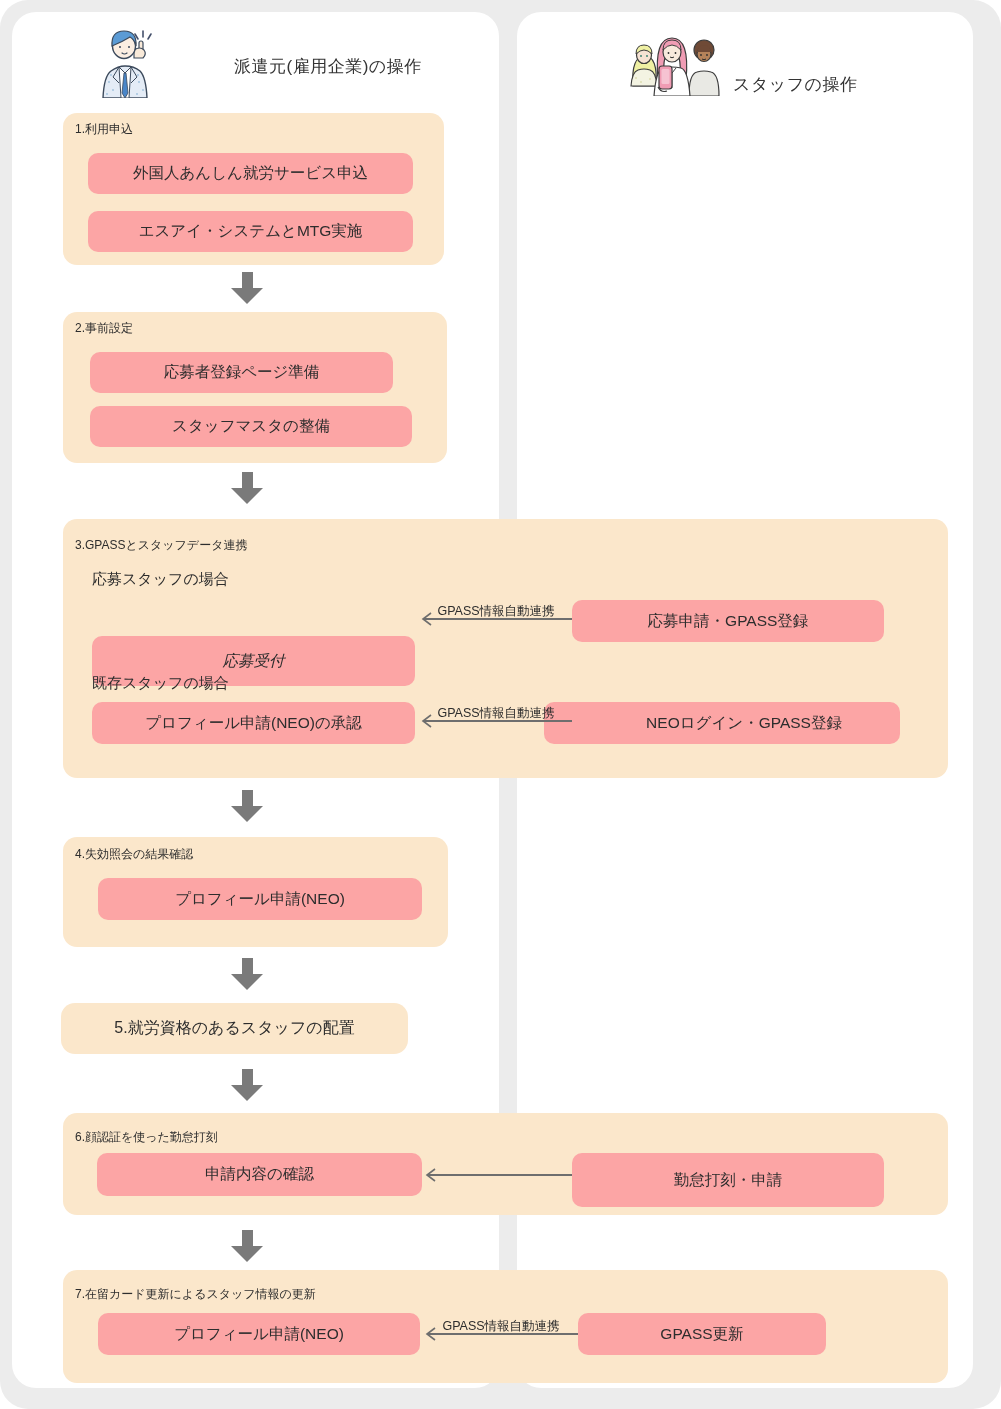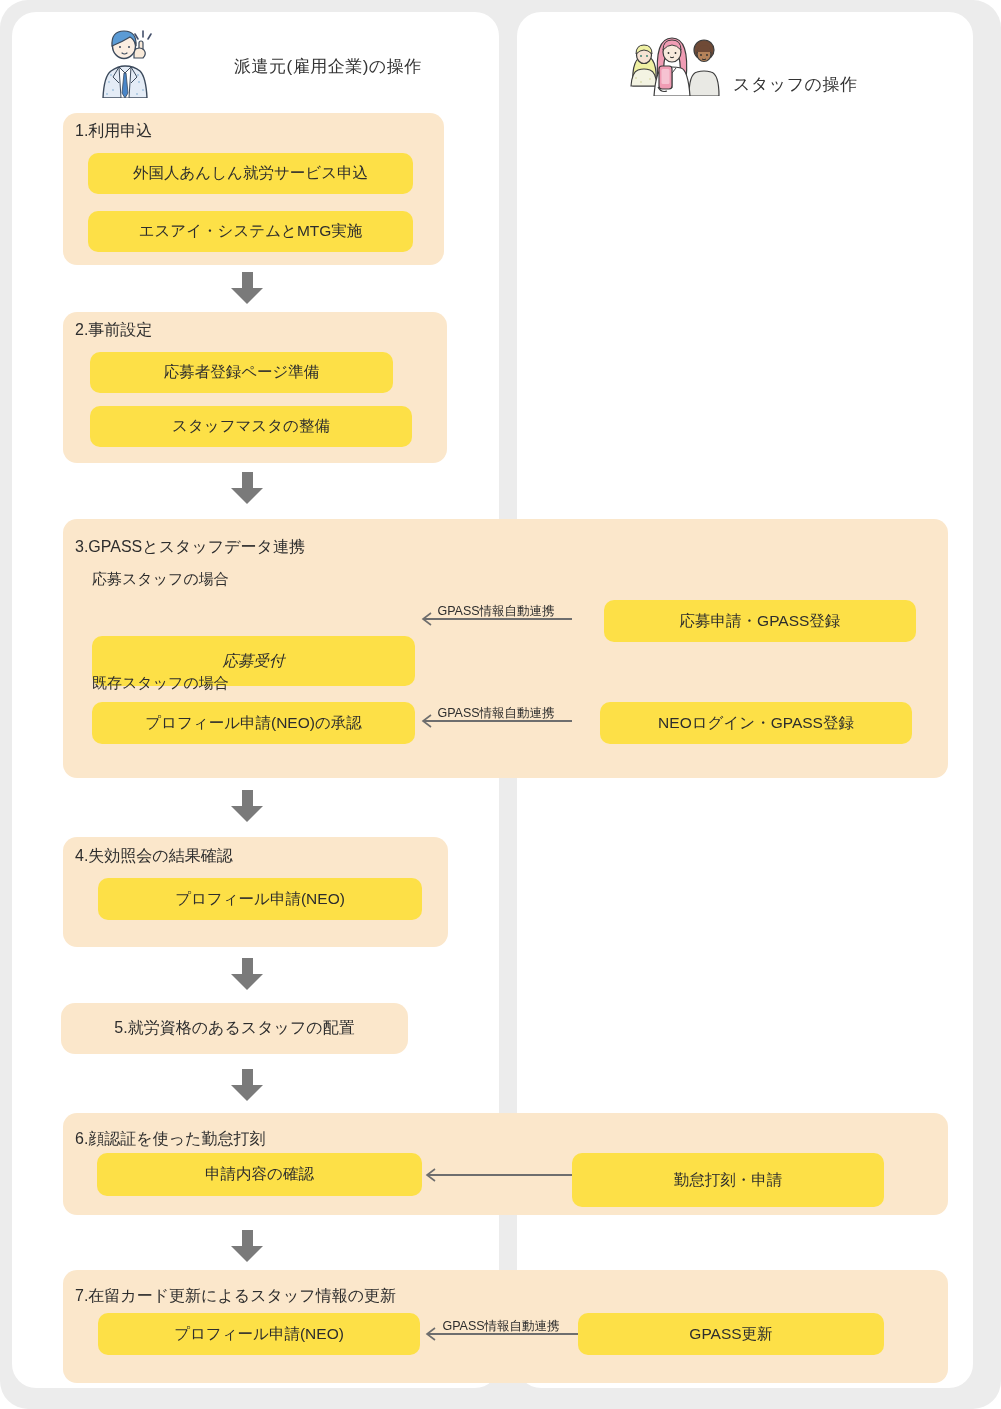--- a/index.html
+++ b/index.html
@@ -7,24 +7,24 @@
     position:relative;width:1001px;height:1409px;
     font-family:"Liberation Sans","DejaVu Sans",sans-serif;
     color:#2f2f2f;overflow:hidden;
   }
   .outer{position:absolute;left:0;top:0;width:1001px;height:1409px;background:#ececec;border-radius:28px;}
   .panel{position:absolute;top:12px;height:1376px;background:#ffffff;border-radius:24px;}
   .panel-left{left:12px;width:487px;}
   .panel-right{left:517px;width:456px;}
   .col-title{position:absolute;font-size:17px;color:#333333;letter-spacing:.5px;white-space:nowrap;}
   .step-card{position:absolute;background:#fbe7cb;border-radius:14px;}
-  .step-label{position:absolute;font-size:16px;color:#2d2d2d;white-space:nowrap;}
+  .step-label{position:absolute;font-size:12px;color:#2d2d2d;white-space:nowrap;}
   .sub-label{position:absolute;font-size:15px;color:#2d2d2d;white-space:nowrap;}
   .white-box{
-    position:absolute;background:#fde047;border-radius:10px;
+    position:absolute;background:#fca5a5;border-radius:10px;
     display:flex;align-items:center;justify-content:center;
     font-size:15.5px;color:#2d2d2d;white-space:nowrap;
   }
   .center-step-text{
     position:absolute;display:flex;align-items:center;justify-content:center;
     font-size:16px;color:#2d2d2d;white-space:nowrap;
   }
   .down-arrow{position:absolute;width:32px;}
   .down-arrow .shaft{width:11px;height:16px;background:#7a7a7a;margin:0 auto;}
   .down-arrow .head{width:0;height:0;border-left:16px solid transparent;border-right:16px solid transparent;border-top:16px solid #7a7a7a;}
@@ -143,32 +143,32 @@
   <div class="down-arrow" style="left:231px;top:472px;">
     <div class="shaft"></div>
       <div class="head"></div>
   </div>
 
   <div class="step-card" style="left:63px;top:519px;width:885px;height:259px;"></div>
   <div class="step-label" style="left:75px;top:537px;">3.GPASSとスタッフデータ連携</div>
 
   <div class="sub-label" style="left:92px;top:570px;">応募スタッフの場合</div>
   <div class="white-box" style="left:92px;top:636px;width:323px;height:50px;font-style:italic;">応募受付</div>
-  <div class="white-box" style="left:572px;top:600px;width:312px;height:42px;margin-left:32px;">応募申請・GPASS登録</div>
+  <div class="white-box" style="left:572px;top:600px;width:312px;height:42px;">応募申請・GPASS登録</div>
   <div class="h-arrow-label" style="left:420px;width:152px;top:603px;">GPASS情報自動連携</div>
   <div class="h-arrow" style="left:420px;top:611px;width:152px;">
     <svg width="152" height="16">
         <path d="M11 2 L3 8 L11 14" fill="none" stroke="#6e6e6e" stroke-width="1.6"></path>
         <line x1="3" y1="8" x2="152" y2="8" stroke="#6e6e6e" stroke-width="2"></line>
       </svg>
   </div>
 
   <div class="sub-label" style="left:92px;top:674px;">既存スタッフの場合</div>
   <div class="white-box" style="left:92px;top:702px;width:323px;height:42px;">プロフィール申請(NEO)の承認</div>
-  <div class="white-box" style="left:600px;top:702px;width:312px;height:42px;">NEOログイン・GPASS登録</div>
+  <div class="white-box" style="left:544px;top:702px;width:312px;height:42px;padding-left:44px;">NEOログイン・GPASS登録</div>
   <div class="h-arrow-label" style="left:420px;width:152px;top:705px;">GPASS情報自動連携</div>
   <div class="h-arrow" style="left:420px;top:713px;width:152px;">
     <svg width="152" height="16">
         <path d="M11 2 L3 8 L11 14" fill="none" stroke="#6e6e6e" stroke-width="1.6"></path>
         <line x1="3" y1="8" x2="152" y2="8" stroke="#6e6e6e" stroke-width="2"></line>
       </svg>
   </div>
 
   <div class="down-arrow" style="left:231px;top:790px;">
     <div class="shaft"></div>
@@ -203,21 +203,21 @@
   </div>
 
   <div class="down-arrow" style="left:231px;top:1230px;">
     <div class="shaft"></div>
       <div class="head"></div>
   </div>
 
   <div class="step-card" style="left:63px;top:1270px;width:885px;height:113px;"></div>
   <div class="step-label" style="left:75px;top:1286px;">7.在留カード更新によるスタッフ情報の更新</div>
   <div class="white-box" style="left:98px;top:1313px;width:322px;height:42px;">プロフィール申請(NEO)</div>
-  <div class="white-box" style="left:578px;top:1313px;width:306px;height:42px;">GPASS更新</div>
+  <div class="white-box" style="left:578px;top:1313px;width:248px;height:42px;">GPASS更新</div>
   <div class="h-arrow-label" style="left:424px;width:154px;top:1318px;">GPASS情報自動連携</div>
   <div class="h-arrow" style="left:424px;top:1326px;width:154px;">
     <svg width="154" height="16">
         <path d="M11 2 L3 8 L11 14" fill="none" stroke="#6e6e6e" stroke-width="1.6"></path>
         <line x1="3" y1="8" x2="154" y2="8" stroke="#6e6e6e" stroke-width="2"></line>
       </svg>
   </div>
 </div>
 
 </body></html>

